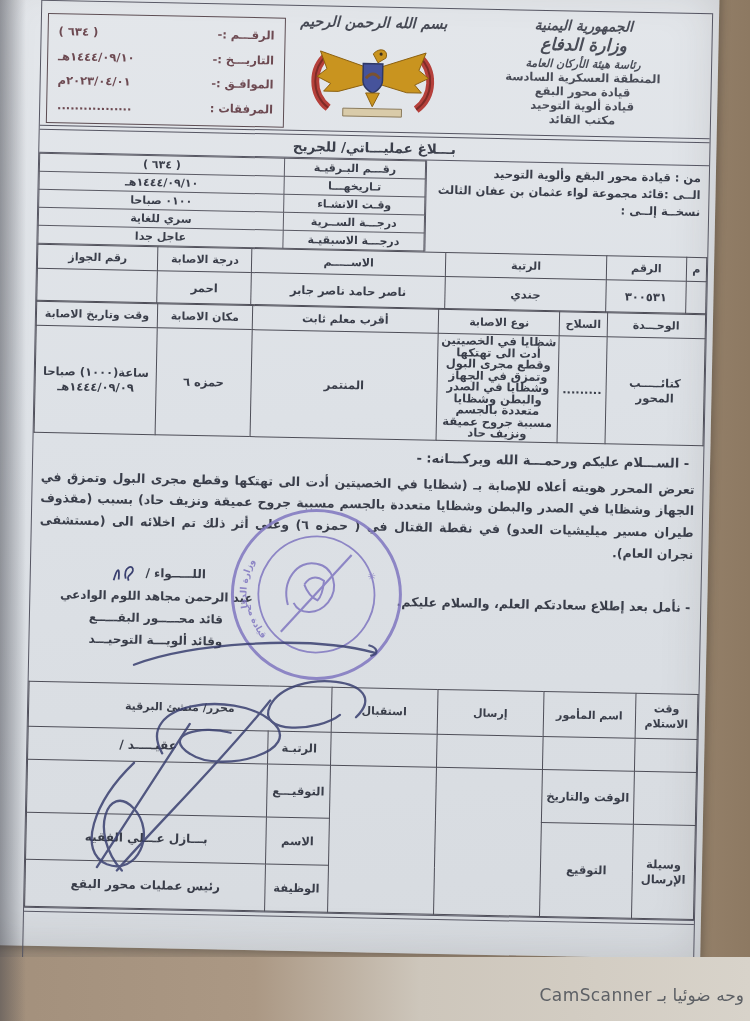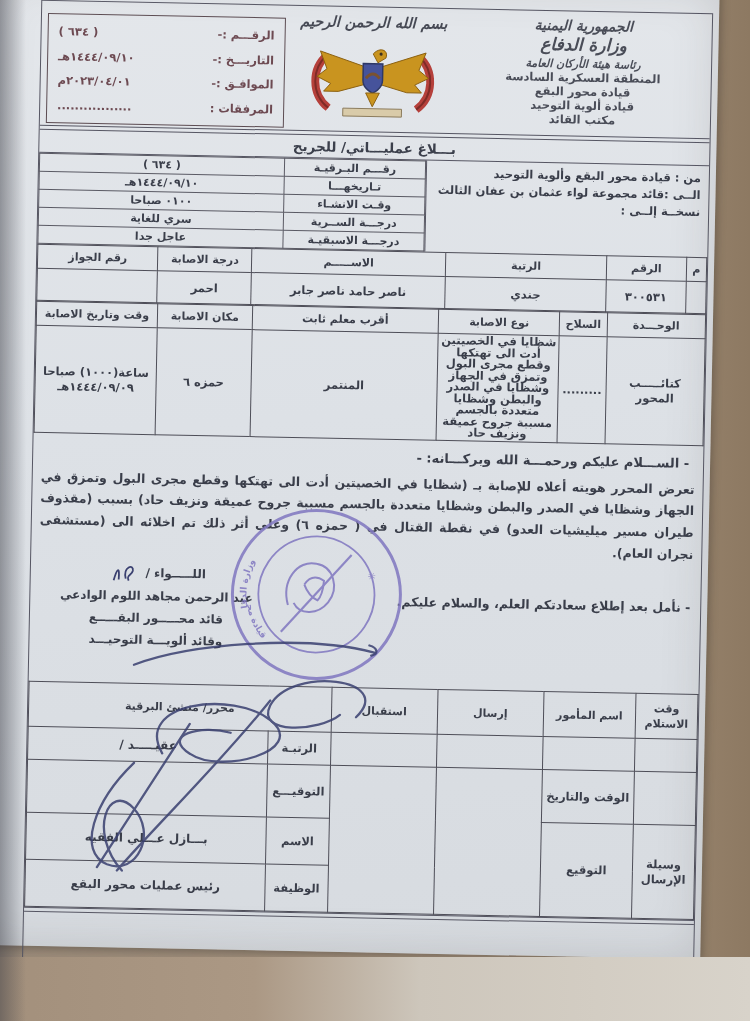--- a/index.html
+++ b/index.html
@@ -326,13 +326,14 @@
           <path d="M125,152 C95,102 195,87 233,117 C271,147 183,172 153,152 C123,134 163,122 193,130"></path>
           <path d="M97,162 C57,202 42,252 72,264 C102,275 122,232 97,207 C72,182 52,232 87,270"></path>
           <path d="M152,122 L62,267"></path>
           <path d="M232,97 C182,162 122,222 82,270"></path>
         </g>
       </svg>
     </div>
   </div>
 
   <div class="edge-left"></div>
+  <div class="camscanner">وحه ضوئيا بـ CamScanner</div>
 </div>
 
 </body></html>

